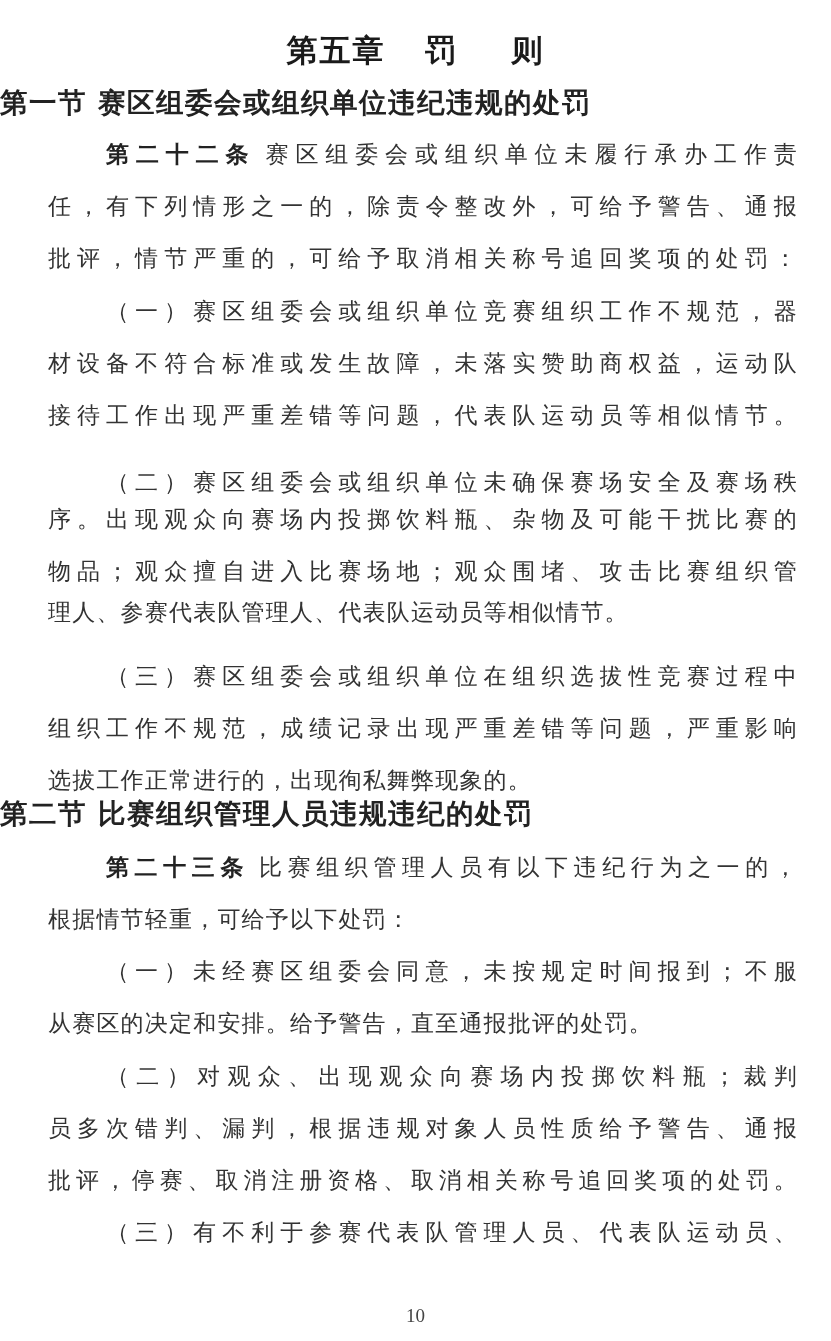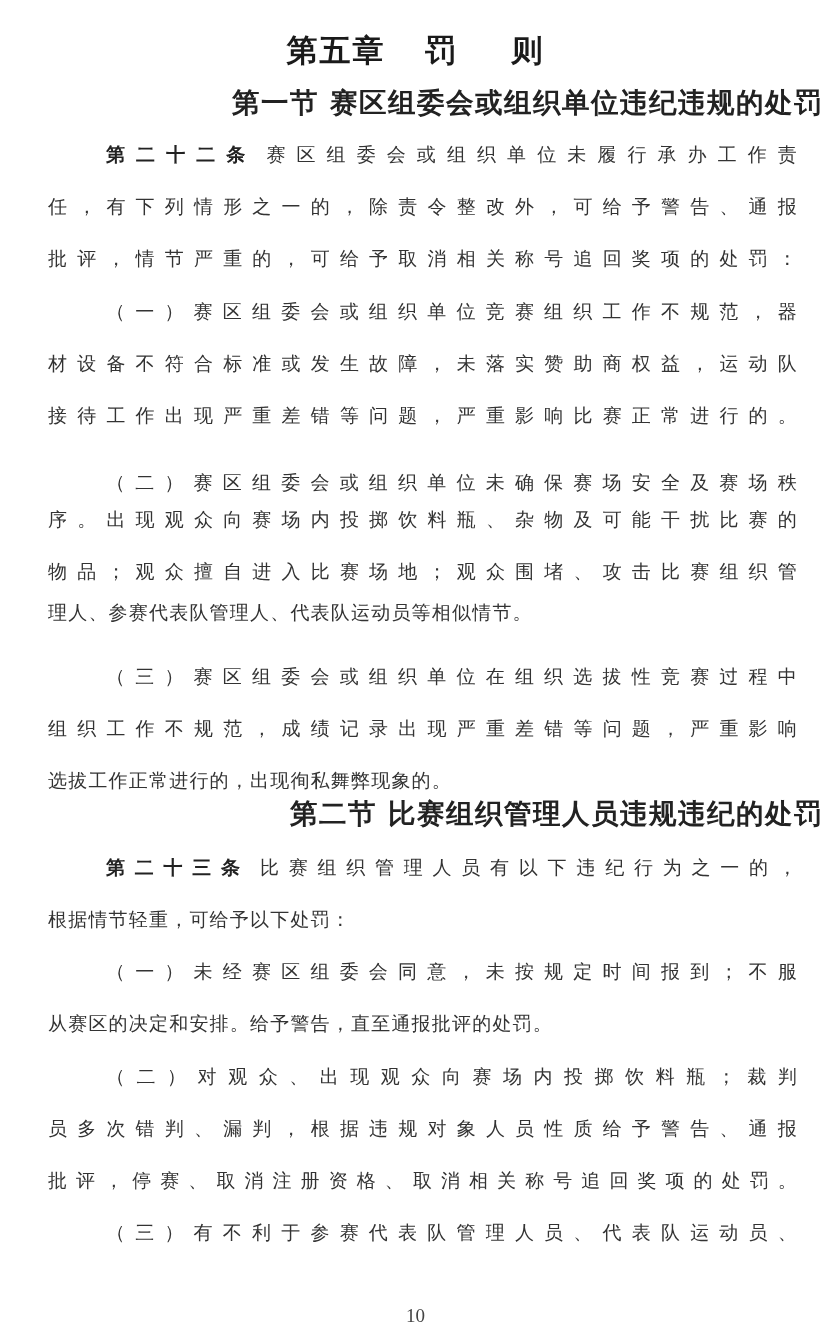--- a/index.html
+++ b/index.html
@@ -19,21 +19,21 @@
       position: absolute;
       left: 0; top: 0;
       width: 831px;
       height: 1341px;
     }
     .line {
       position: absolute;
       left: 48px;
       width: 750px;
       height: 40px;
-      font-size: 19px;
+      font-size: 23px;
       line-height: 40px;
       letter-spacing: 1.2px;
       white-space: nowrap;
       color: #333333;
     }
     .justify {
       text-align: justify;
       text-align-last: justify;
     }
     .indent {
@@ -51,21 +51,21 @@
       font-weight: bold;
       letter-spacing: 2px;
       color: #1a1a1a;
       font-family: "DejaVu Sans", "Liberation Sans", sans-serif;
     }
     .chapter-title .gap { display: inline-block; width: 28px; }
     .section-title {
       position: absolute;
       left: 0;
       width: 823px;
-      text-align: right;
+      text-align: left;
       font-size: 27.5px;
       line-height: 40px;
       letter-spacing: 1.5px;
       color: #222222;
       font-weight: bold;
     }
     .article-label {
       font-weight: bold;
       color: #222222;
       margin-right: 10px;
@@ -98,21 +98,21 @@
   <div class="section-title" style="top:82px;">第一节  赛区组委会或组织单位违纪违规的处罚</div>
 
   <div class="line indent justify" style="top:134px;">
     <span class="article-label">第二十二条</span><span>赛区组委会或组织单位未履行承办工作责</span>
   </div>
   <div class="line justify" style="top:186px;">任，有下列情形之一的，除责令整改外，可给予警告、通报</div>
   <div class="line justify" style="top:238px;">批评，情节严重的，可给予取消相关称号追回奖项的处罚：</div>
 
   <div class="line indent justify" style="top:291px;">（一）赛区组委会或组织单位竞赛组织工作不规范，器</div>
   <div class="line justify" style="top:343px;">材设备不符合标准或发生故障，未落实赞助商权益，运动队</div>
-  <div class="line justify" style="top:395px;">接待工作出现严重差错等问题，严重影响比赛正常进行的。</div>
+  <div class="line justify" style="top:395px;">接待工作出现严重差错等问题，代表队运动员等相似情节。</div>
 
   <div class="line indent justify" style="top:462px;">（二）赛区组委会或组织单位未确保赛场安全及赛场秩</div>
   <div class="line justify" style="top:499px;">序。出现观众向赛场内投掷饮料瓶、杂物及可能干扰比赛的</div>
   <div class="line justify" style="top:551px;">物品；观众擅自进入比赛场地；观众围堵、攻击比赛组织管</div>
   <div class="line" style="top:592px;">理人、参赛代表队管理人、代表队运动员等相似情节。</div>
 
   <div class="line indent justify" style="top:656px;">（三）赛区组委会或组织单位在组织选拔性竞赛过程中</div>
   <div class="line justify" style="top:708px;">组织工作不规范，成绩记录出现严重差错等问题，严重影响</div>
   <div class="line" style="top:760px;">选拔工作正常进行的，出现徇私舞弊现象的。</div>
 

